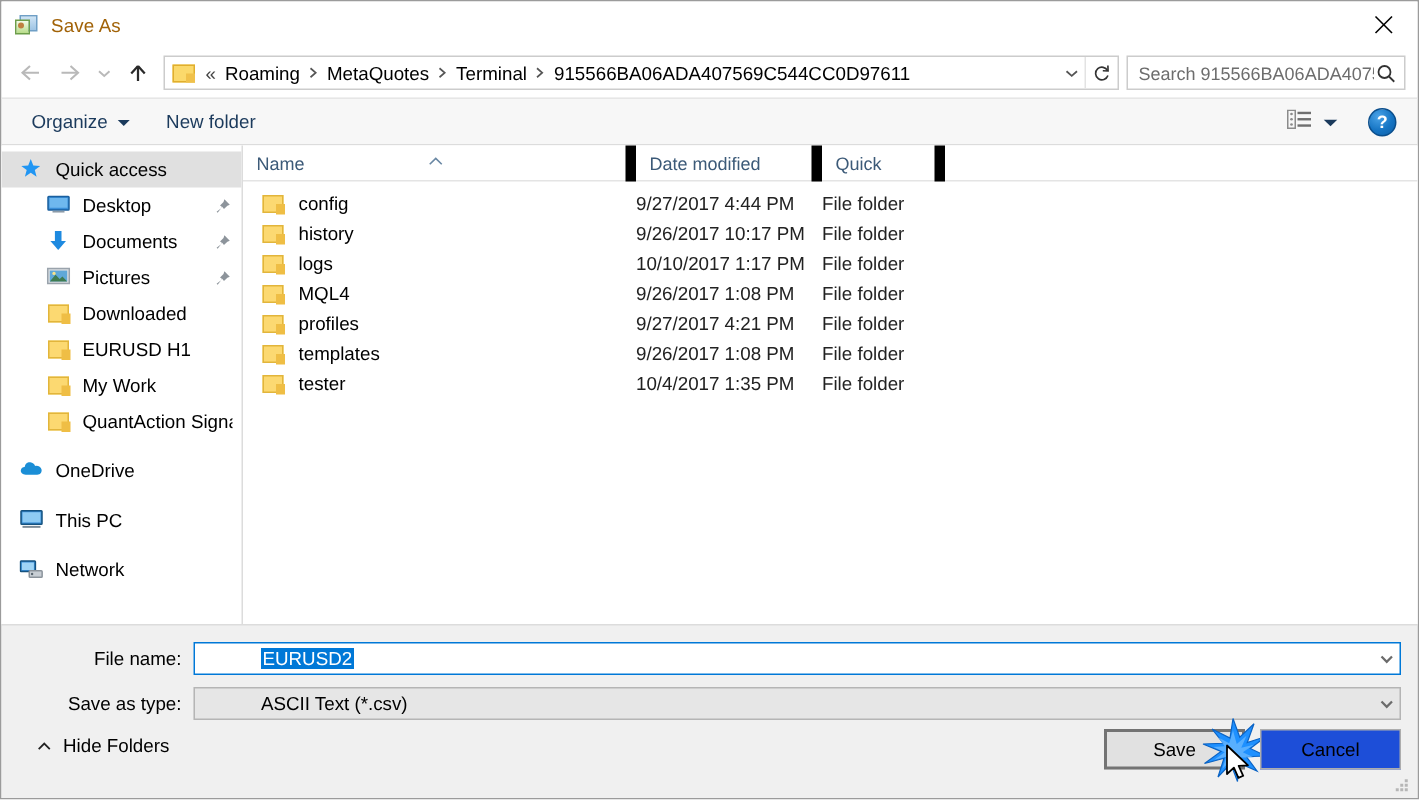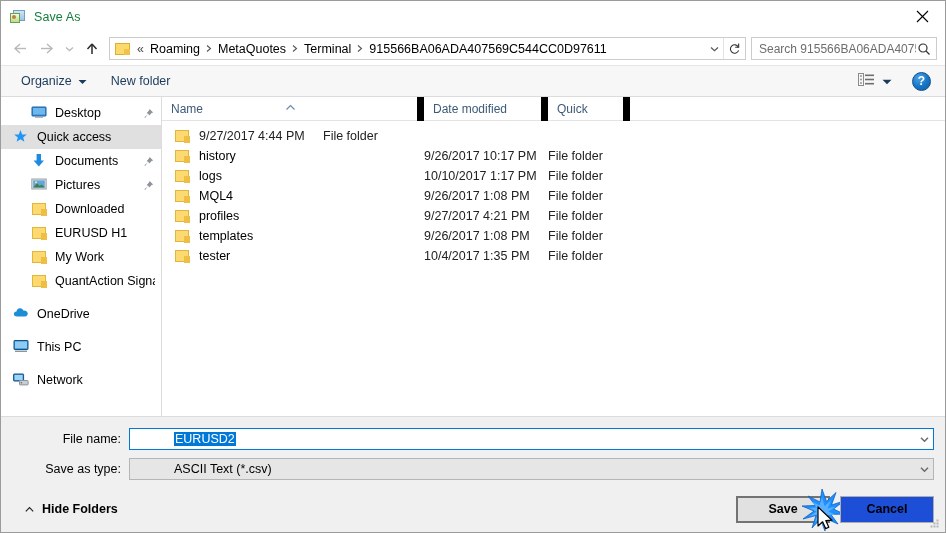--- a/index.html
+++ b/index.html
@@ -44,21 +44,21 @@
     width: 10px; height: 10px;
     background: linear-gradient(#f3fbe8, #b9dd8a);
     border: 1px solid #6d9e4a;
   }
   .title-icon .ti-dot {
     position: absolute; left: 2px; top: 6px;
     width: 4px; height: 4px; border-radius: 50%;
     background: #c08040;
   }
   .title-text {
-    font-size: 12.5px; color: #15803d;
+    font-size: 12.5px; color: #a16207;
     letter-spacing: .1px;
   }
   .close-btn {
     position: absolute; right: 0; top: 0;
     width: 46px; height: 30px;
     display: flex; align-items: center; justify-content: center;
   }
   .close-btn svg { display: block; }
 
   
@@ -254,23 +254,22 @@
     min-width: 0;
     padding-left: 40px;
   }
   .combo.filename { border: 1px solid #0078d7; background: #ffffff; }
   .combo.filetype { border: 1px solid #b5b5b5; background: #e6e6e6; }
   .combo-val { flex: 1 1 auto; padding-left: 4px; font-size: 12.5px; white-space: nowrap; overflow: hidden; }
   .sel-text { background: #0078d7; color: #ffffff; padding: 1px 1px 2px 1px; }
   .combo-arrow { width: 18px; flex: none; display: flex; align-items: center; justify-content: center; }
 
   .btn-row {
-    height: 46px; display: flex; align-items: center;
+    height: 46px; display: flex; align-items: flex-start;
     padding: 0 11px 0 12px;
-    font-weight: bold;
   }
   .hide-folders {
     display: flex; align-items: center; gap: 7px;
     font-size: 12.5px; color: #000;
     padding: 4px 6px 4px 6px;
     margin-left: 5px;
   }
   .btn-spacer { flex: 1 1 auto; }
   .btn {
     width: 94px; height: 27px;
@@ -418,43 +417,43 @@
     </div>
     <div class="help-btn">
       <span>?</span>
     </div>
   </div>
 
   <div class="body-area">
 
     <div class="sidebar">
 
+      <div class="side-item selected">
+        <span class="side-ico">
+          <svg width="16" height="15" viewBox="0 0 16 15">
+            <path d="M7.5 1 L9.2 5.4 L13.8 5.6 L10.2 8.4 L11.4 12.8 L7.5 10.2 L3.6 12.8 L4.8 8.4 L1.2 5.6 L5.8 5.4 Z" fill="#2196f3"></path>
+          </svg>
+        </span>
+        <span class="side-label">Quick access</span>
+      </div>
+
       <div class="side-item indent">
         <span class="side-ico">
           <svg width="16" height="14" viewBox="0 0 16 14">
             <rect x="1" y="2" width="14" height="9" rx="0.5" fill="#3a8fd8" stroke="#1a5f9e"></rect>
             <rect x="2" y="3" width="12" height="6.5" fill="#6fb8ee"></rect>
             <rect x="4" y="11.5" width="8" height="1.2" fill="#8c9ba8"></rect>
           </svg>
         </span>
         <span class="side-label">Desktop</span>
         <span class="pin">
           <svg width="11" height="11" viewBox="0 0 11 11">
             <path d="M6.6 0.9 L10.2 4.5 L8.6 5.1 L6.3 7.4 L5.2 5.8 L2.1 9.9 L1.4 9.2 L5.3 6.1 L3.7 5 L6 2.6 Z" fill="#8d949b"></path>
           </svg>
         </span>
-      </div>
-
-      <div class="side-item selected">
-        <span class="side-ico">
-          <svg width="16" height="15" viewBox="0 0 16 15">
-            <path d="M7.5 1 L9.2 5.4 L13.8 5.6 L10.2 8.4 L11.4 12.8 L7.5 10.2 L3.6 12.8 L4.8 8.4 L1.2 5.6 L5.8 5.4 Z" fill="#2196f3"></path>
-          </svg>
-        </span>
-        <span class="side-label">Quick access</span>
       </div>
 
       <div class="side-item indent">
         <span class="side-ico">
           <svg width="16" height="15" viewBox="0 0 16 15">
             <rect x="5.6" y="1" width="4.4" height="7" fill="#1e8ae0"></rect>
             <path d="M2.6 7.6 L13 7.6 L7.8 13.6 Z" fill="#1e8ae0"></path>
           </svg>
         </span>
         <span class="side-label">Documents</span>
@@ -556,20 +555,21 @@
         <div class="col c-date">Date modified</div>
         <div class="col c-size">Quick</div>
         <div class="col c-pad"></div>
       </div>
 
       <div class="rows">
         <div class="row">
           <span class="row-ico">
               <span class="fold"></span>
             </span>
+          <span class="r-name">config</span>
           <span class="r-date">9/27/2017 4:44 PM</span>
           <span class="r-type">File folder</span>
           <span class="r-size"></span>
         </div>
         <div class="row">
           <span class="row-ico">
               <span class="fold"></span>
             </span>
           <span class="r-name">history</span>
           <span class="r-date">9/26/2017 10:17 PM</span>

